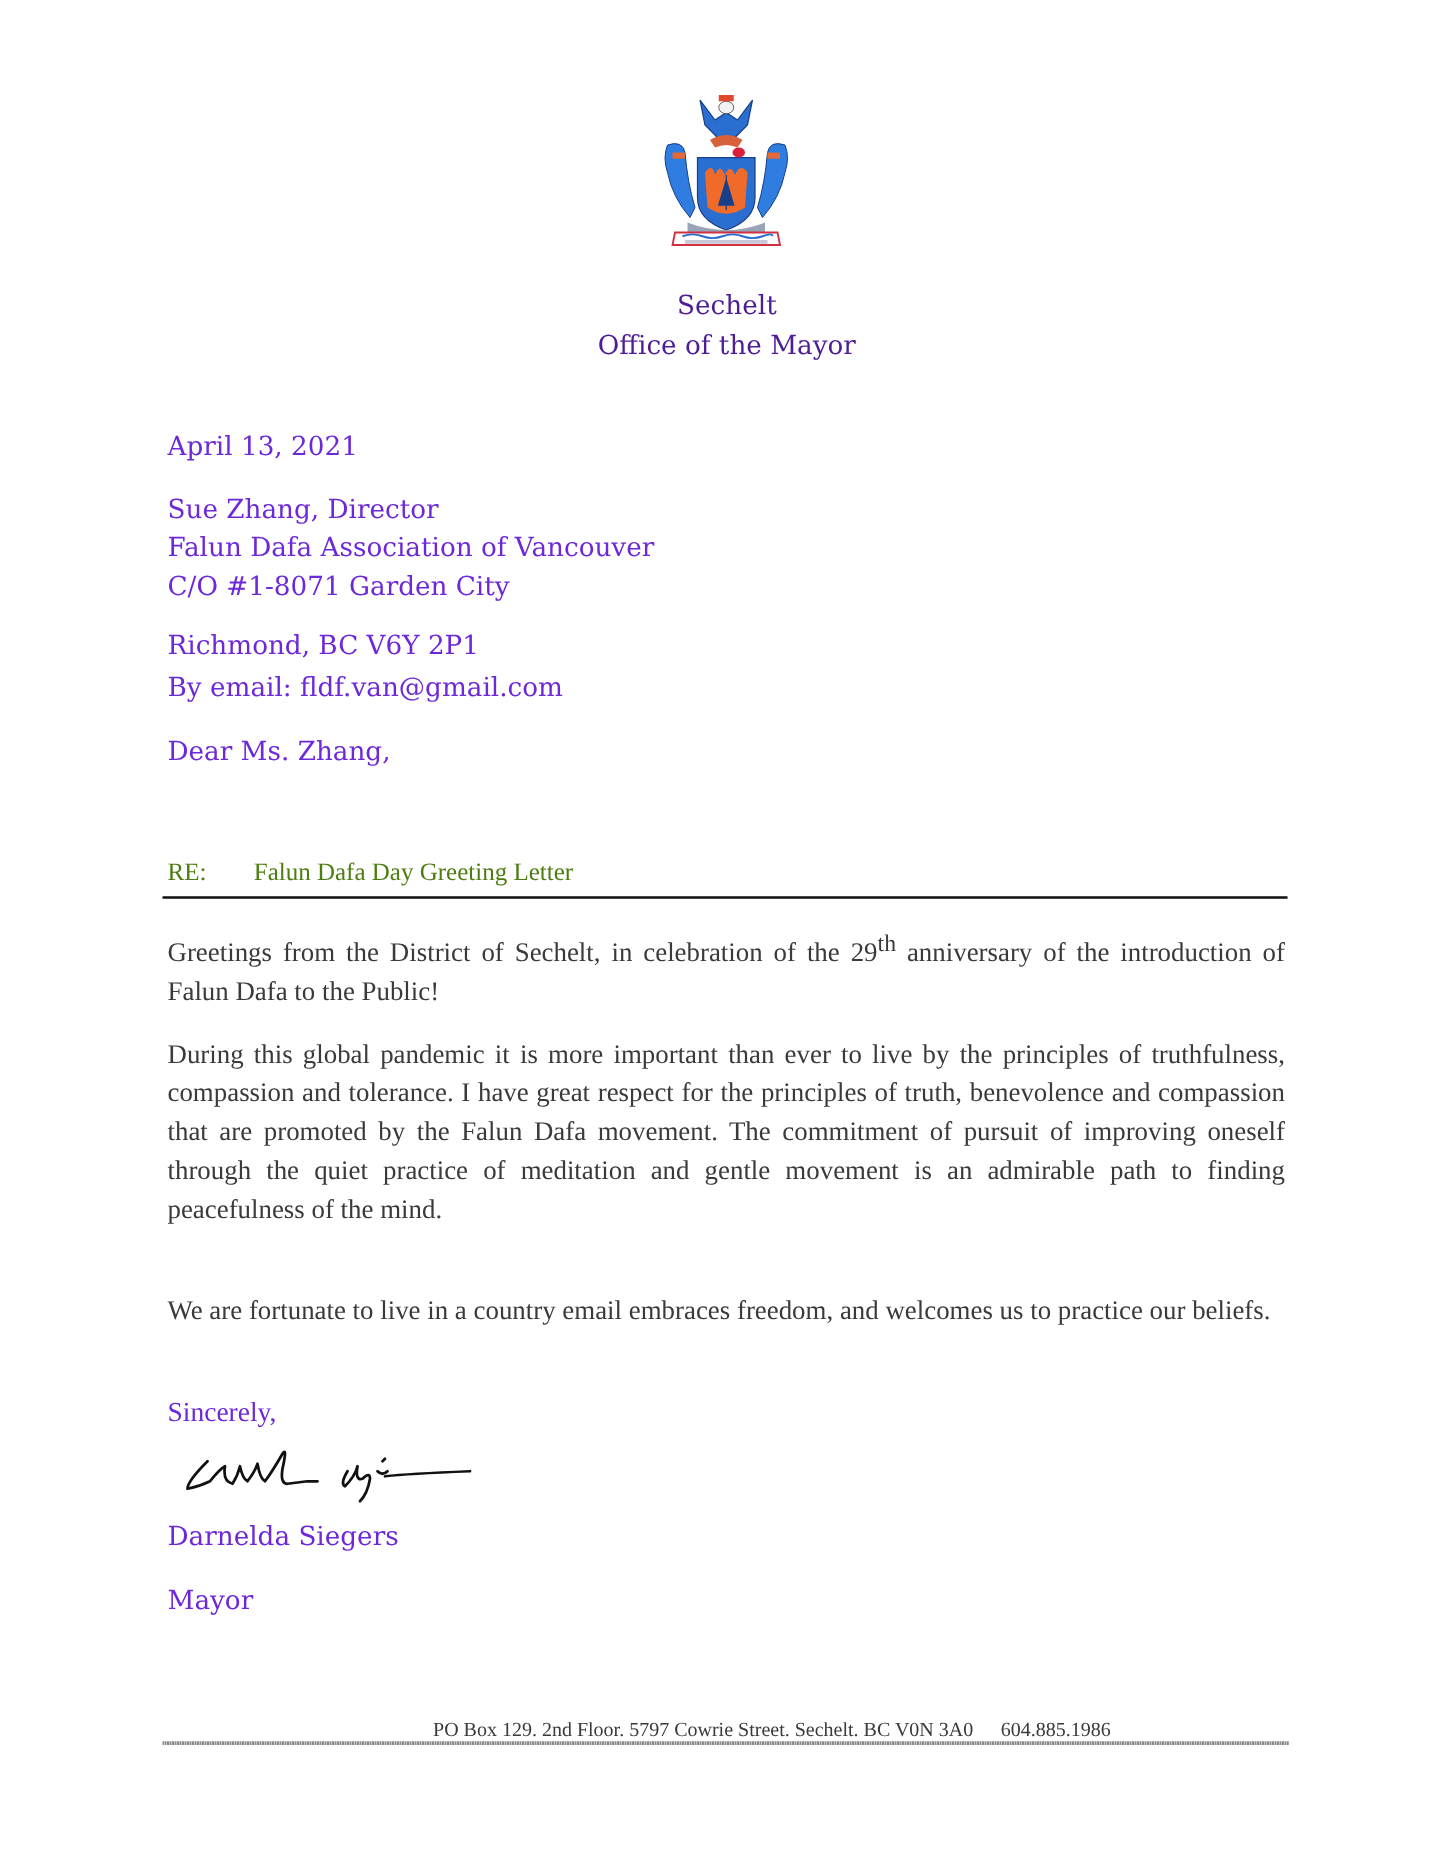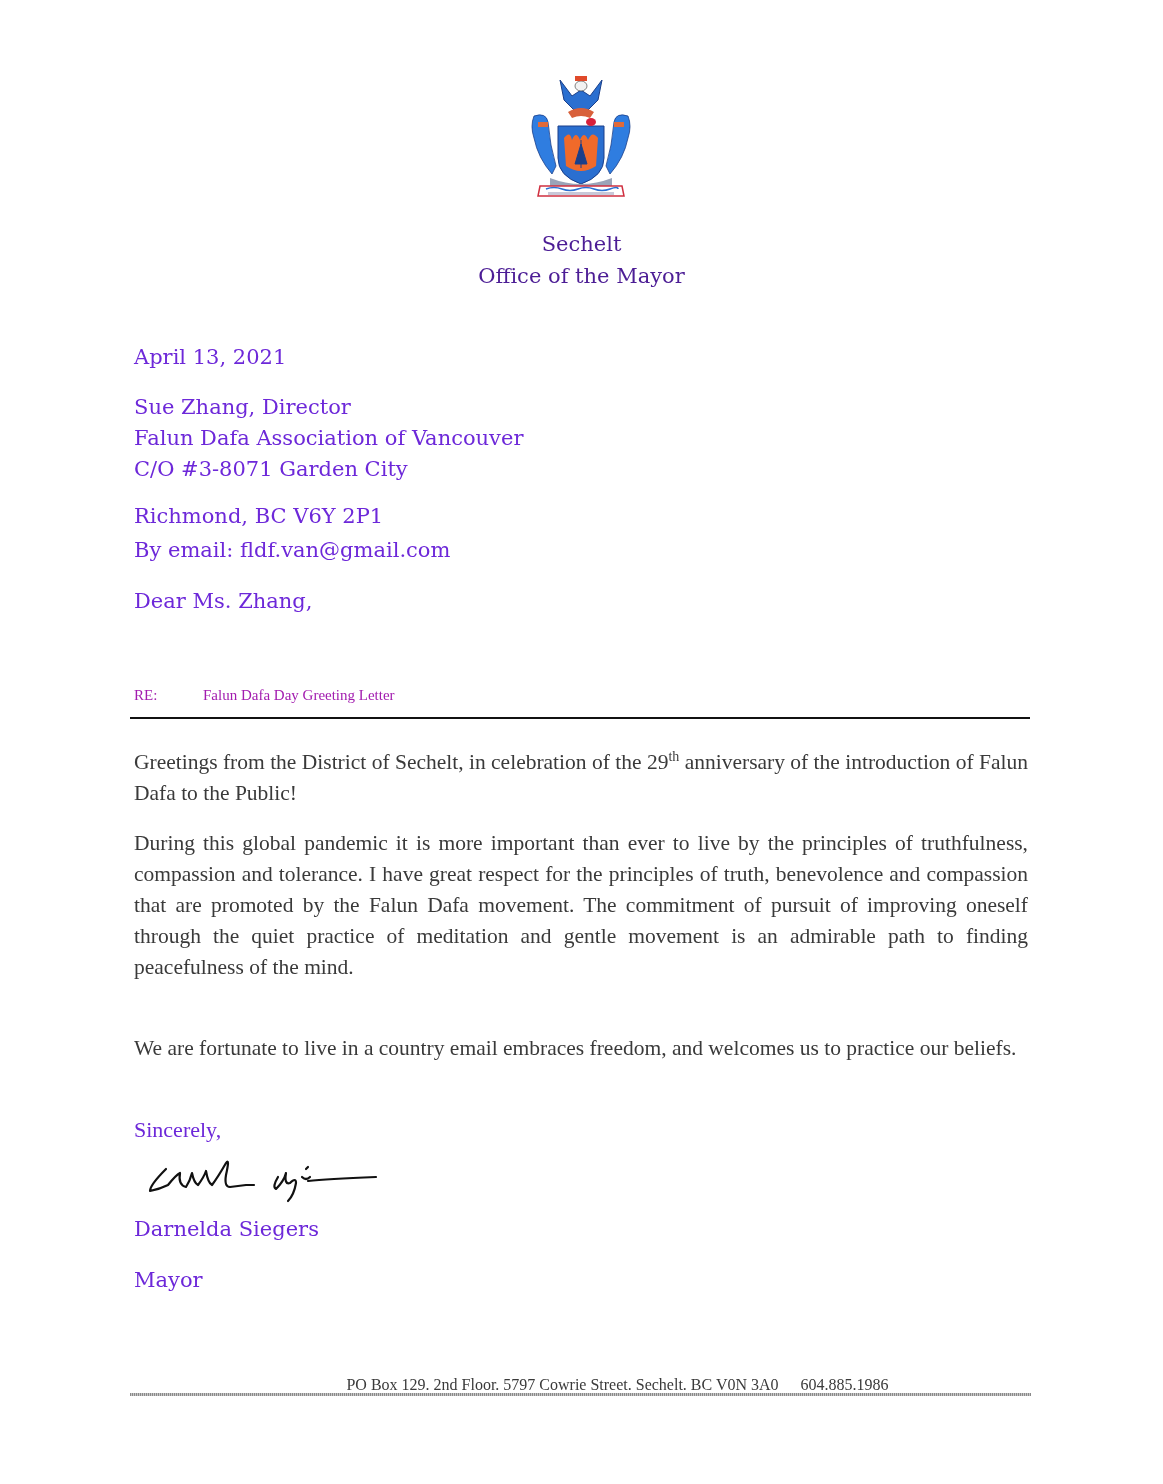--- a/index.html
+++ b/index.html
@@ -4,22 +4,22 @@
   <style>
     html, body { margin: 0; padding: 0; background: #ffffff; }
     body { width: 1163px; height: 1484px; position: relative; overflow: hidden;
            font-family: "DejaVu Serif", "Liberation Serif", serif; color: #3b3b3b; }
     .crest { position: absolute; left: 520px; top: 68px; width: 122px; height: 138px; }
     .hdr { position: absolute; left: 0; width: 1163px; text-align: center; font-size: 21px; color: #4c1d95; }
     .t { position: absolute; left: 134px; font-size: 21px; white-space: nowrap; color: #6d28d9; }
     .re-line { position: absolute; left: 130px; top: 717px; width: 900px; height: 2px; background: #111; }
     .para { position: absolute; left: 134px; width: 894px; font-size: 21.5px; line-height: 31px;
             text-align: justify; font-family: "Liberation Serif", serif; color: #3a3a3a; }
-    .para sup { font-size: 14px; vertical-align: 8px; line-height: 0; }
-    .re { position: absolute; left: 134px; top: 687px; font-family: "Liberation Serif", serif; font-size: 15px; color: #a21caf; }
+    .para sup { font-size: 19px; vertical-align: 8px; line-height: 0; }
+    .re { position: absolute; left: 134px; top: 687px; font-family: "Liberation Serif", serif; font-size: 20px; color: #4d7c0f; }
     .re .lbl { display: inline-block; width: 69px; }
     .sig { position: absolute; left: 146px; top: 1155px; width: 240px; height: 50px; }
     .footer { position: absolute; left: 0; width: 1163px; top: 1376px; text-align: center;
               font-family: "Liberation Serif", serif; font-size: 16px; color: #3a3a3a; margin-left: 36px; }
     .footer .phone { margin-left: 22px; }
     .foot-line { position: absolute; left: 130px; top: 1393px; width: 901px; height: 3px;
                  background: repeating-linear-gradient(90deg, #8a8a8a 0 1px, #c8c8c8 1px 2px); }
   </style>
 </head>
 <body>
@@ -47,21 +47,21 @@
   <rect x="28" y="124" width="66" height="3" fill="#c8c8d8"></rect>
 </svg>
 
 <div class="hdr" style="top:232px;">Sechelt</div>
 <div class="hdr" style="top:264px;">Office of the Mayor</div>
 
 <div class="t" style="top:345px;">April 13, 2021</div>
 
 <div class="t" style="top:395px;">Sue Zhang, Director</div>
 <div class="t" style="top:426px;">Falun Dafa Association of Vancouver</div>
-<div class="t" style="top:457px;">C/O #3-8071 Garden City</div>
+<div class="t" style="top:457px;">C/O #1-8071 Garden City</div>
 <div class="t" style="top:504px;">Richmond, BC  V6Y 2P1</div>
 
 <div class="t" style="top:538px;">By email: fldf.van@gmail.com</div>
 <div class="t" style="top:589px;">Dear Ms. Zhang,</div>
 
 <div class="re">
   <span class="lbl">RE:</span><span>Falun Dafa Day Greeting Letter</span>
 </div>
 <div class="re-line"></div>
 

